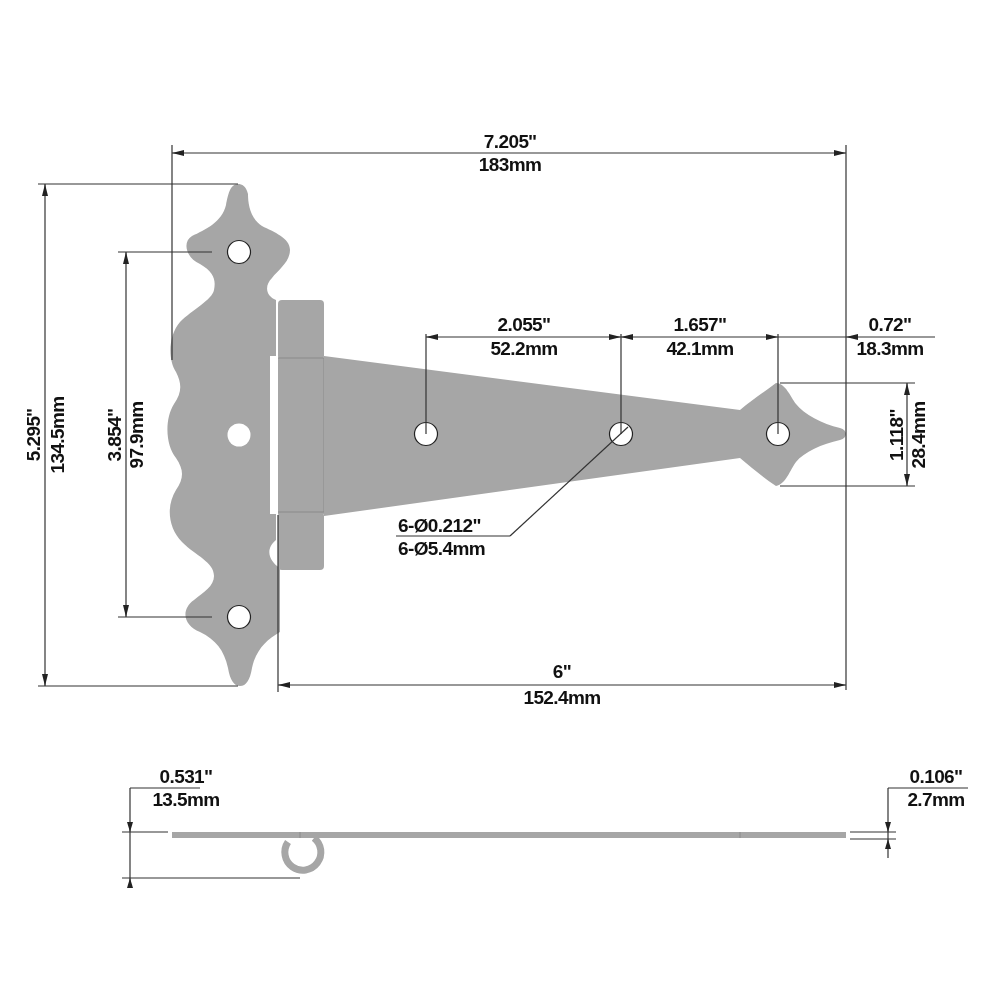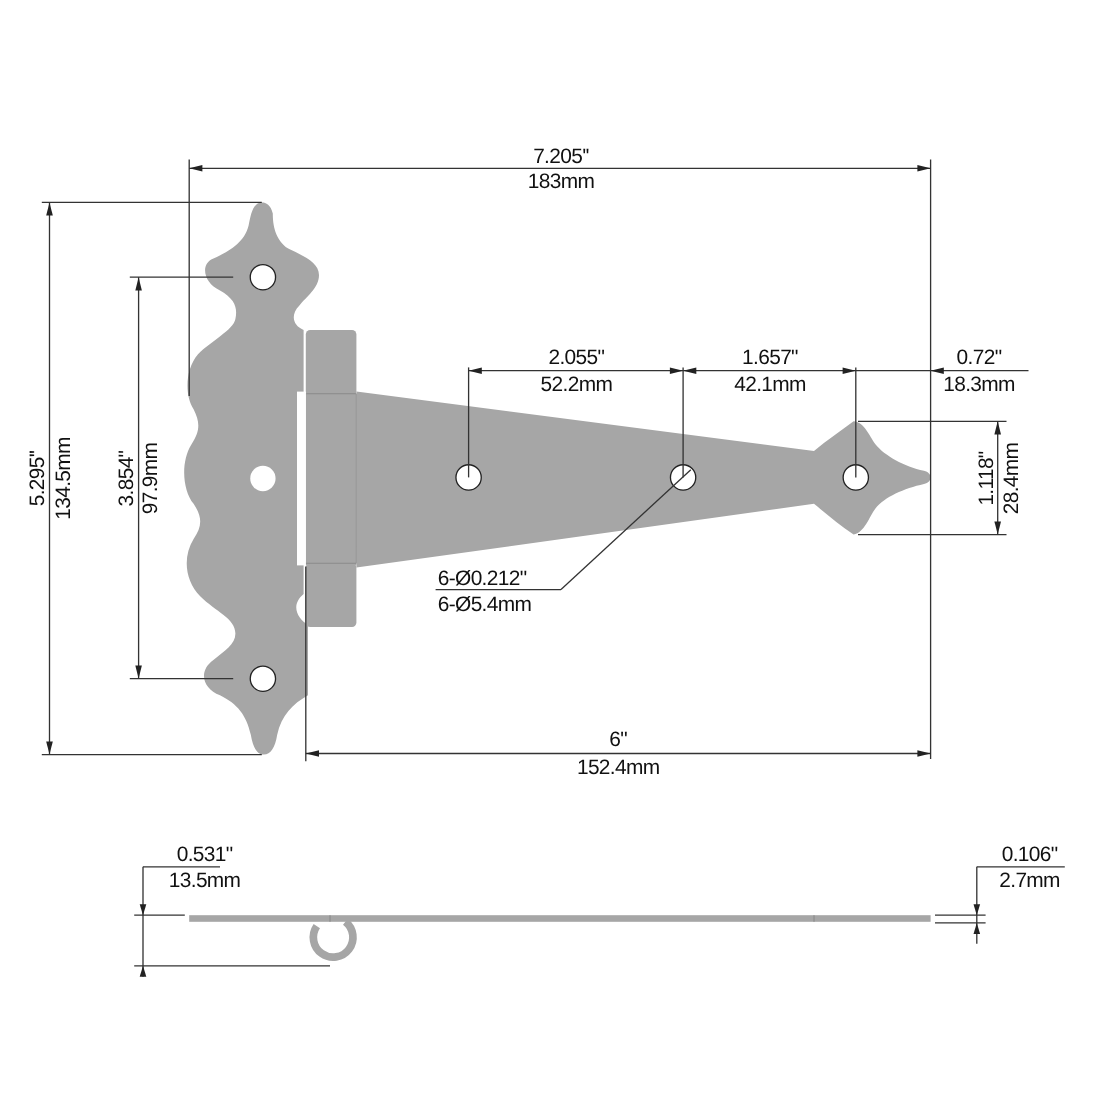--- a/index.html
+++ b/index.html
@@ -1,17 +1,17 @@
 <!DOCTYPE html>
 <html><head>
 <meta charset="utf-8">
 <style>
   html, body { margin: 0; padding: 0; background: #ffffff; }
   body { width: 1000px; height: 1000px; overflow: hidden; }
-  #drawing { position: absolute; left: 0; top: 0; width: 1000px; height: 1000px; }
+  #drawing { position: absolute; left: 0; top: 0; width: 1000px; height: 1000px; font-weight: bold; }
   svg text { font-family: "Liberation Sans", sans-serif; font-size: 19px; fill: #111; letter-spacing: -0.6px; }
   .dim { stroke: #333; stroke-width: 1.2; fill: none; }
   .part { fill: #a6a6a6; stroke: none; }
   .edge { stroke: #8a8a8a; stroke-width: 1; fill: none; }
   .hole { fill: #ffffff; stroke: #222; stroke-width: 1.2; }
   .arrow { fill: #222; }
 </style>
 </head>
 <body>
 

